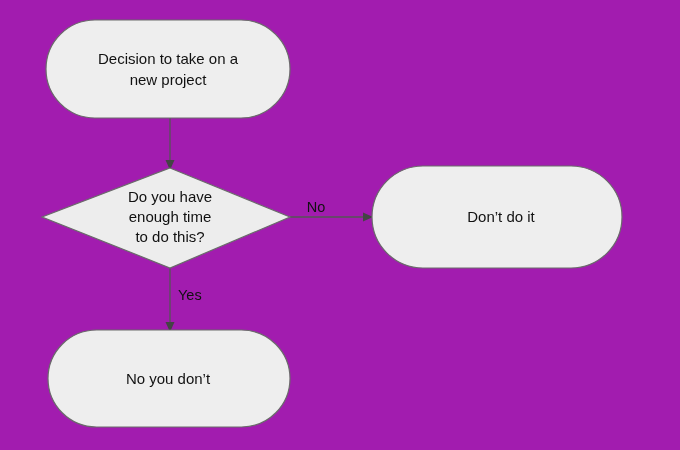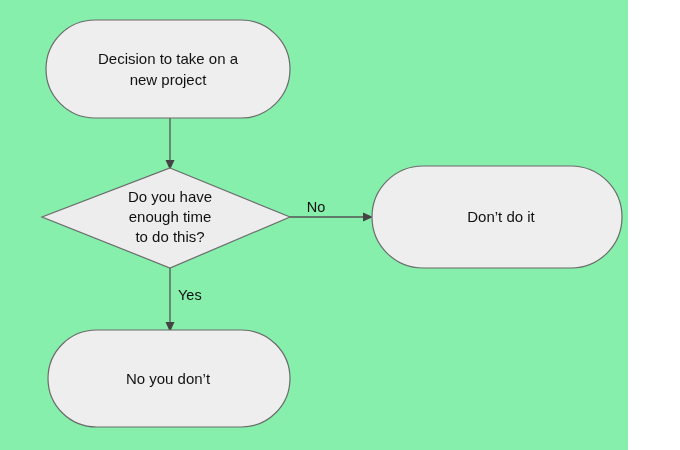--- a/index.html
+++ b/index.html
@@ -9,23 +9,23 @@
     background: #ffffff;
   }
   body {
     width: 680px;
     height: 450px;
     font-family: "Liberation Sans", sans-serif;
     overflow: hidden;
   }
   #flow-canvas {
     position: relative;
-    width: 628px;
+    width: 680px;
     height: 450px;
-    background: #86efac;
+    background: #a21caf;
   }
   svg.flow-svg {
     position: absolute;
     top: 0;
     left: 0;
     width: 680px;
     height: 450px;
     display: block;
   }
   .node-shape {

